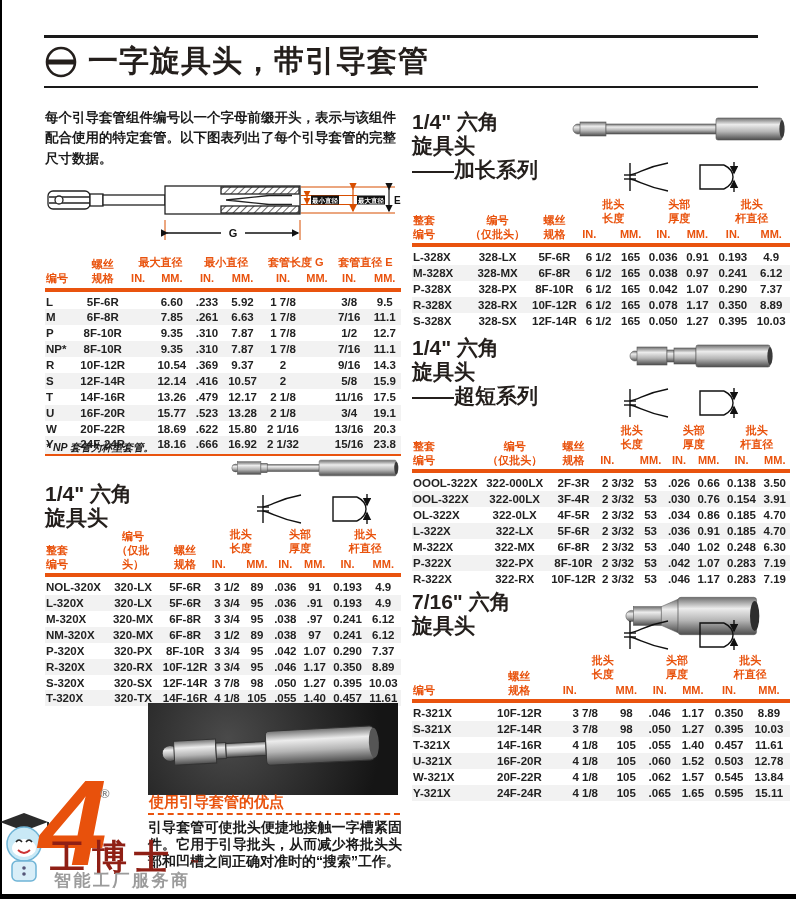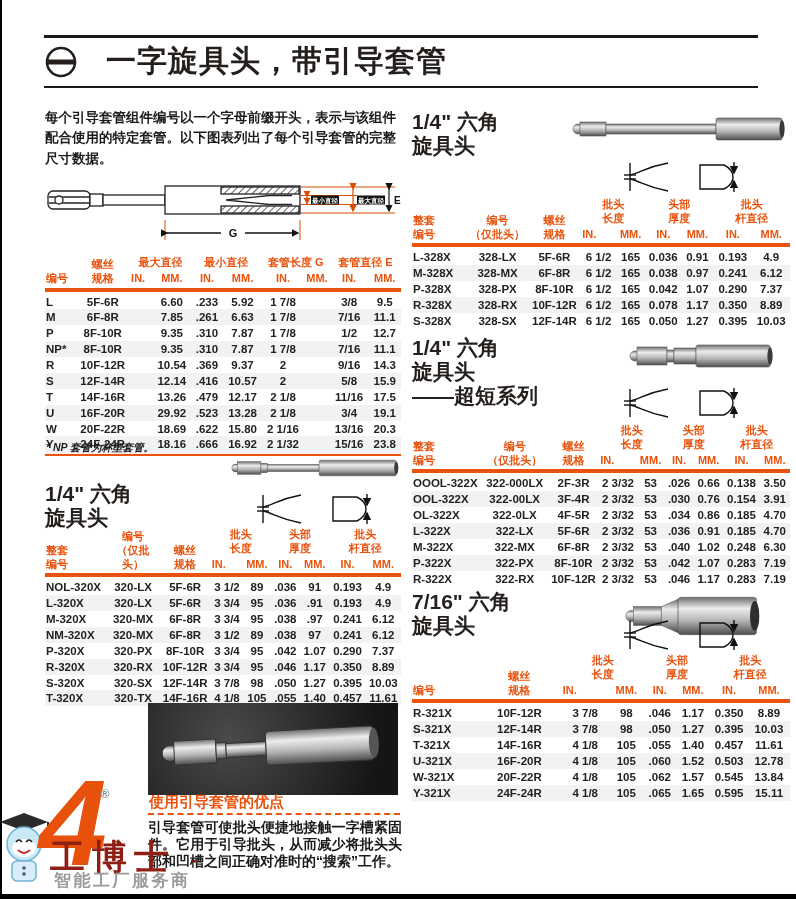--- a/index.html
+++ b/index.html
@@ -6,21 +6,21 @@
   html,body{margin:0;padding:0;background:#e9e9e9;}
   .page{position:relative;width:796px;height:899px;background:#fff;overflow:hidden;
         font-family:"Liberation Sans","DejaVu Sans",sans-serif;color:var(--ink);}
   .edge-l{position:absolute;left:0;top:0;width:2px;height:100%;background:#000;}
   .edge-b{position:absolute;left:0;bottom:0;width:100%;height:5px;background:#000;}
 
   
   .rule{position:absolute;left:44px;width:714px;background:#1a1a1a;}
   .rule-top{top:35px;height:3px;}
   .rule-bot{top:86px;height:2px;}
-  .title-row{position:absolute;left:44px;top:41px;display:flex;align-items:center;gap:28px;}
+  .title-row{position:absolute;left:44px;top:41px;display:flex;align-items:center;gap:10px;}
   .title-row h1{margin:0;font-size:30px;font-weight:900;letter-spacing:1px;color:#241f1c;}
 
   .intro{position:absolute;left:45px;top:108px;width:356px;margin:0;
          font-size:13.5px;font-weight:700;line-height:1.5;}
 
   .main-diagram{position:absolute;left:45px;top:174px;width:356px;height:82px;}
 
   
   .datatable{border-collapse:collapse;}
   .datatable thead th{color:var(--acc);font-size:11px;font-weight:800;line-height:1.25;
@@ -283,21 +283,21 @@
           <td>12.17</td>
           <td>2 1/8</td>
           <td></td>
           <td>11/16</td>
           <td>17.5</td>
         </tr>
         <tr>
           <td>U</td>
           <td>16F-20R</td>
           <td></td>
-          <td>29.92</td>
+          <td>15.77</td>
           <td>.523</td>
           <td>13.28</td>
           <td>2 1/8</td>
           <td></td>
           <td>3/4</td>
           <td>19.1</td>
         </tr>
         <tr>
           <td>W</td>
           <td>20F-22R</td>
@@ -471,20 +471,21 @@
             <td>11.61</td>
           </tr>
         </tbody>
       </table>
   </section>
 
   <section class="sec s328">
     <h2>
       <span>1/4" 六角</span>
       <span>旋具头</span>
+      <span>——加长系列</span>
     </h2>
     <svg class="bit-photo" viewBox="0 0 216 30">
       <circle cx="6" cy="15" r="5" fill="url(#metal)" stroke="#555" stroke-width="0.6"></circle>
       <rect x="8" y="8" width="26" height="14" fill="url(#metal)" stroke="#555" stroke-width="0.6"></rect>
       <rect x="34" y="10" width="110" height="10" fill="url(#metal)" stroke="#555" stroke-width="0.6"></rect>
       <rect x="144" y="4" width="66" height="22" rx="2" fill="url(#metal)" stroke="#555" stroke-width="0.6"></rect>
       <ellipse cx="210" cy="15" rx="2.6" ry="9" fill="#3a3a3a"></ellipse>
     </svg>
     <svg class="dim-icon icon-head" viewBox="0 0 52 34">
       <g stroke="#111" stroke-width="1.4" fill="none">

